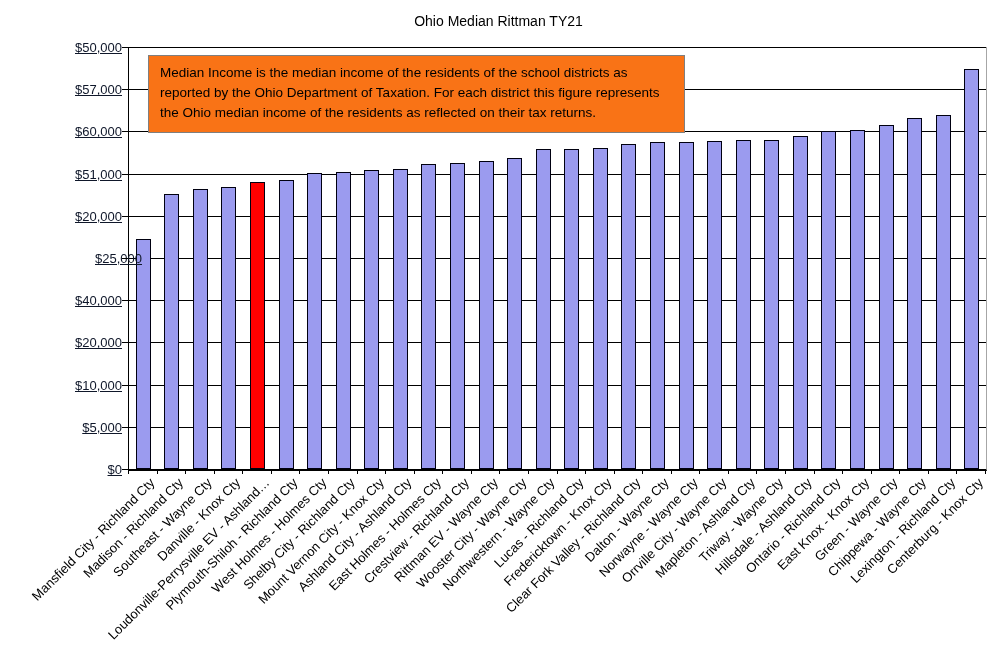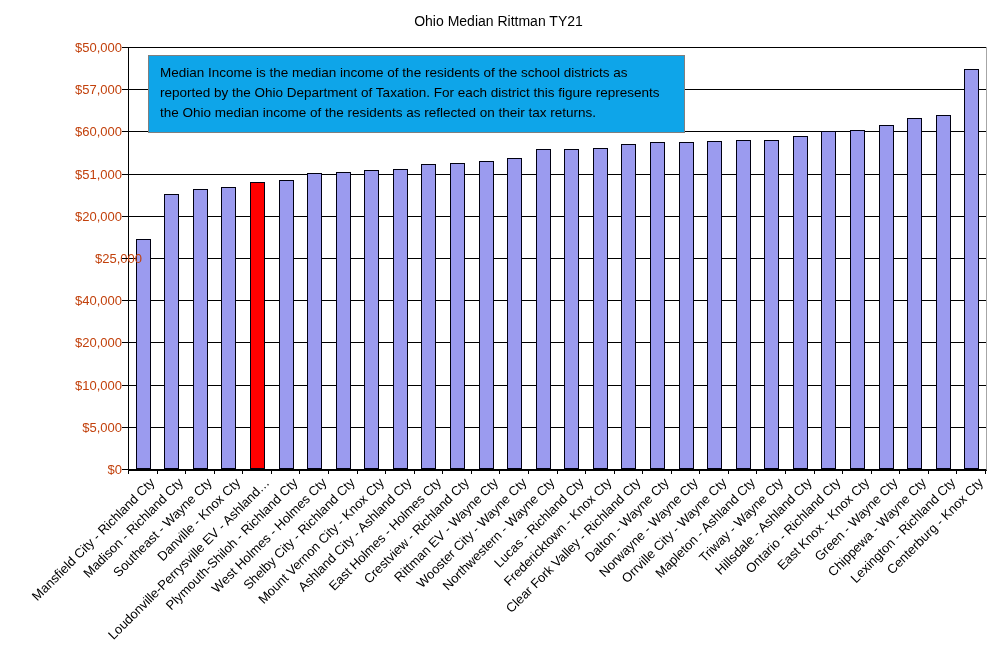--- a/index.html
+++ b/index.html
@@ -11,31 +11,31 @@
     position:absolute;top:13px;left:0;width:997px;text-align:center;
     font-size:14px;color:#000;
   }
   .plot-area{
     position:absolute;left:128px;top:47px;width:857px;height:422px;
     border-left:1px solid #000;border-bottom:2px solid #000;border-right:1px solid #a6a6a6;
   }
   .gridline{position:absolute;left:0;width:100%;height:1px;background:#000;}
   .bar{position:absolute;width:15px;box-sizing:border-box;border:1px solid #000010;}
   .y-tick-label{
-    position:absolute;width:122px;text-align:right;font-size:13px;color:#c2410c;line-height:15px;
+    position:absolute;width:122px;text-align:right;font-size:13px;color:#0f172a;line-height:15px;text-decoration:underline;
   }
   .y-tick-mark{position:absolute;width:6px;height:1px;background:#000;left:122px;}
   .x-tick-mark{position:absolute;width:1px;height:5px;background:#000;top:469px;}
   .x-tick-label{
     position:absolute;top:475px;white-space:nowrap;font-size:13px;color:#000;
     transform:rotate(-45deg);transform-origin:100% 0;
   }
   .annotation-box{
     position:absolute;left:148px;top:55px;width:537px;box-sizing:border-box;
-    background:#0ea5e9;border:1px solid #7f7f7f;padding:7px 11px 9px 11px;
+    background:#f97316;border:1px solid #7f7f7f;padding:7px 11px 9px 11px;
     font-size:13.5px;line-height:20px;color:#000;z-index:5;
   }
 </style>
 </head>
 <body>
 
 <div class="chart-title">Ohio Median Rittman TY21</div>
 
 <div class="plot-area" id="plot-area">
     <div class="gridline" style="top: 379.8px;"></div>

